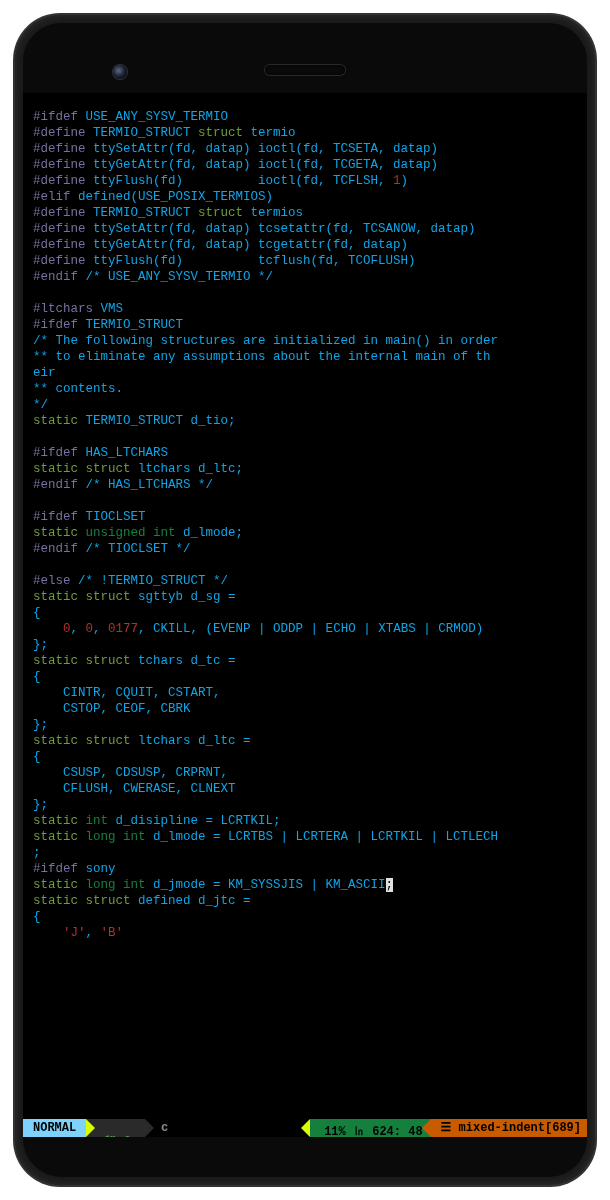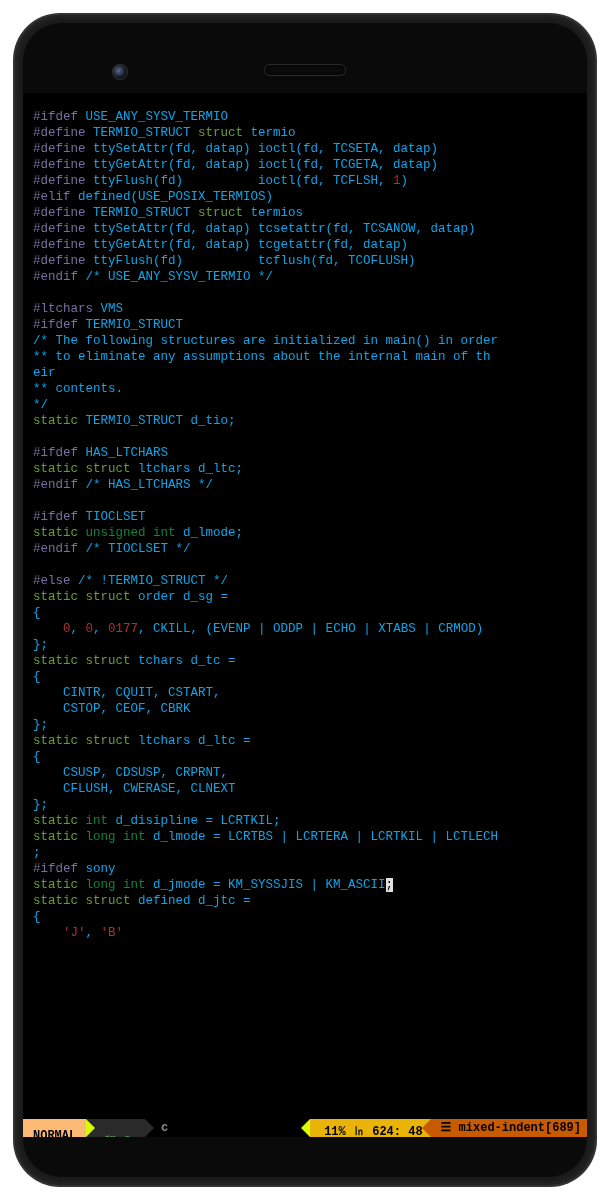--- a/index.html
+++ b/index.html
@@ -79,23 +79,23 @@
     left: 0;
     right: 0;
     height: 18px;
     display: flex;
     font-size: 12px;
     font-family: 'Courier New', monospace;
     font-weight: bold;
     line-height: 18px;
   }
   .sb-mode {
-    background: #fdba74;
+    background: #7dd3fc;
     color: #000;
-    padding: 8px 10px;
+    padding: 0 10px;
     position: relative;
   }
   .sb-mode::after {
     content: '';
     position: absolute;
     right: -9px;
     top: 0;
     border-left: 9px solid #d7ff00;
     border-top: 9px solid transparent;
     border-bottom: 9px solid transparent;
@@ -118,21 +118,21 @@
     z-index: 2;
   }
   .sb-type {
     background: #000;
     color: #888;
     padding: 0 12px 0 16px;
     flex: 1;
     position: relative;
   }
   .sb-pos {
-    background: #eab308;
+    background: #15803d;
     color: #000;
     padding: 4px 8px 0 14px;
     position: relative;
   }
   .sb-pos::before {
     content: '';
     position: absolute;
     left: -9px;
     top: 0;
     border-right: 9px solid #d7ff00;
@@ -186,21 +186,21 @@
 <span class="id"></span>
 <span class="pp">#ifdef</span><span class="id"> HAS_LTCHARS</span>
 <span class="kw">static</span><span class="id"> </span><span class="kw">struct</span><span class="id"> ltchars d_ltc;</span>
 <span class="pp">#endif</span><span class="cm"> /* HAS_LTCHARS */</span>
 <span class="id"></span>
 <span class="pp">#ifdef</span><span class="id"> TIOCLSET</span>
 <span class="kw">static</span><span class="id"> </span><span class="ty">unsigned int</span><span class="id"> d_lmode;</span>
 <span class="pp">#endif</span><span class="cm"> /* TIOCLSET */</span>
 <span class="id"></span>
 <span class="pp">#else</span><span class="cm"> /* !TERMIO_STRUCT */</span>
-<span class="kw">static</span><span class="id"> </span><span class="kw">struct</span><span class="id"> order d_sg =</span>
+<span class="kw">static</span><span class="id"> </span><span class="kw">struct</span><span class="id"> sgttyb d_sg =</span>
 <span class="id">{</span>
 <span class="id">    </span><span class="num">0</span><span class="id">, </span><span class="num">0</span><span class="id">, </span><span class="num">0177</span><span class="id">, CKILL, (EVENP | ODDP | ECHO | XTABS | CRMOD)</span>
 <span class="id">};</span>
 <span class="kw">static</span><span class="id"> </span><span class="kw">struct</span><span class="id"> tchars d_tc =</span>
 <span class="id">{</span>
 <span class="id">    CINTR, CQUIT, CSTART,</span>
 <span class="id">    CSTOP, CEOF, CBRK</span>
 <span class="id">};</span>
 <span class="kw">static</span><span class="id"> </span><span class="kw">struct</span><span class="id"> ltchars d_ltc =</span>
 <span class="id">{</span>

